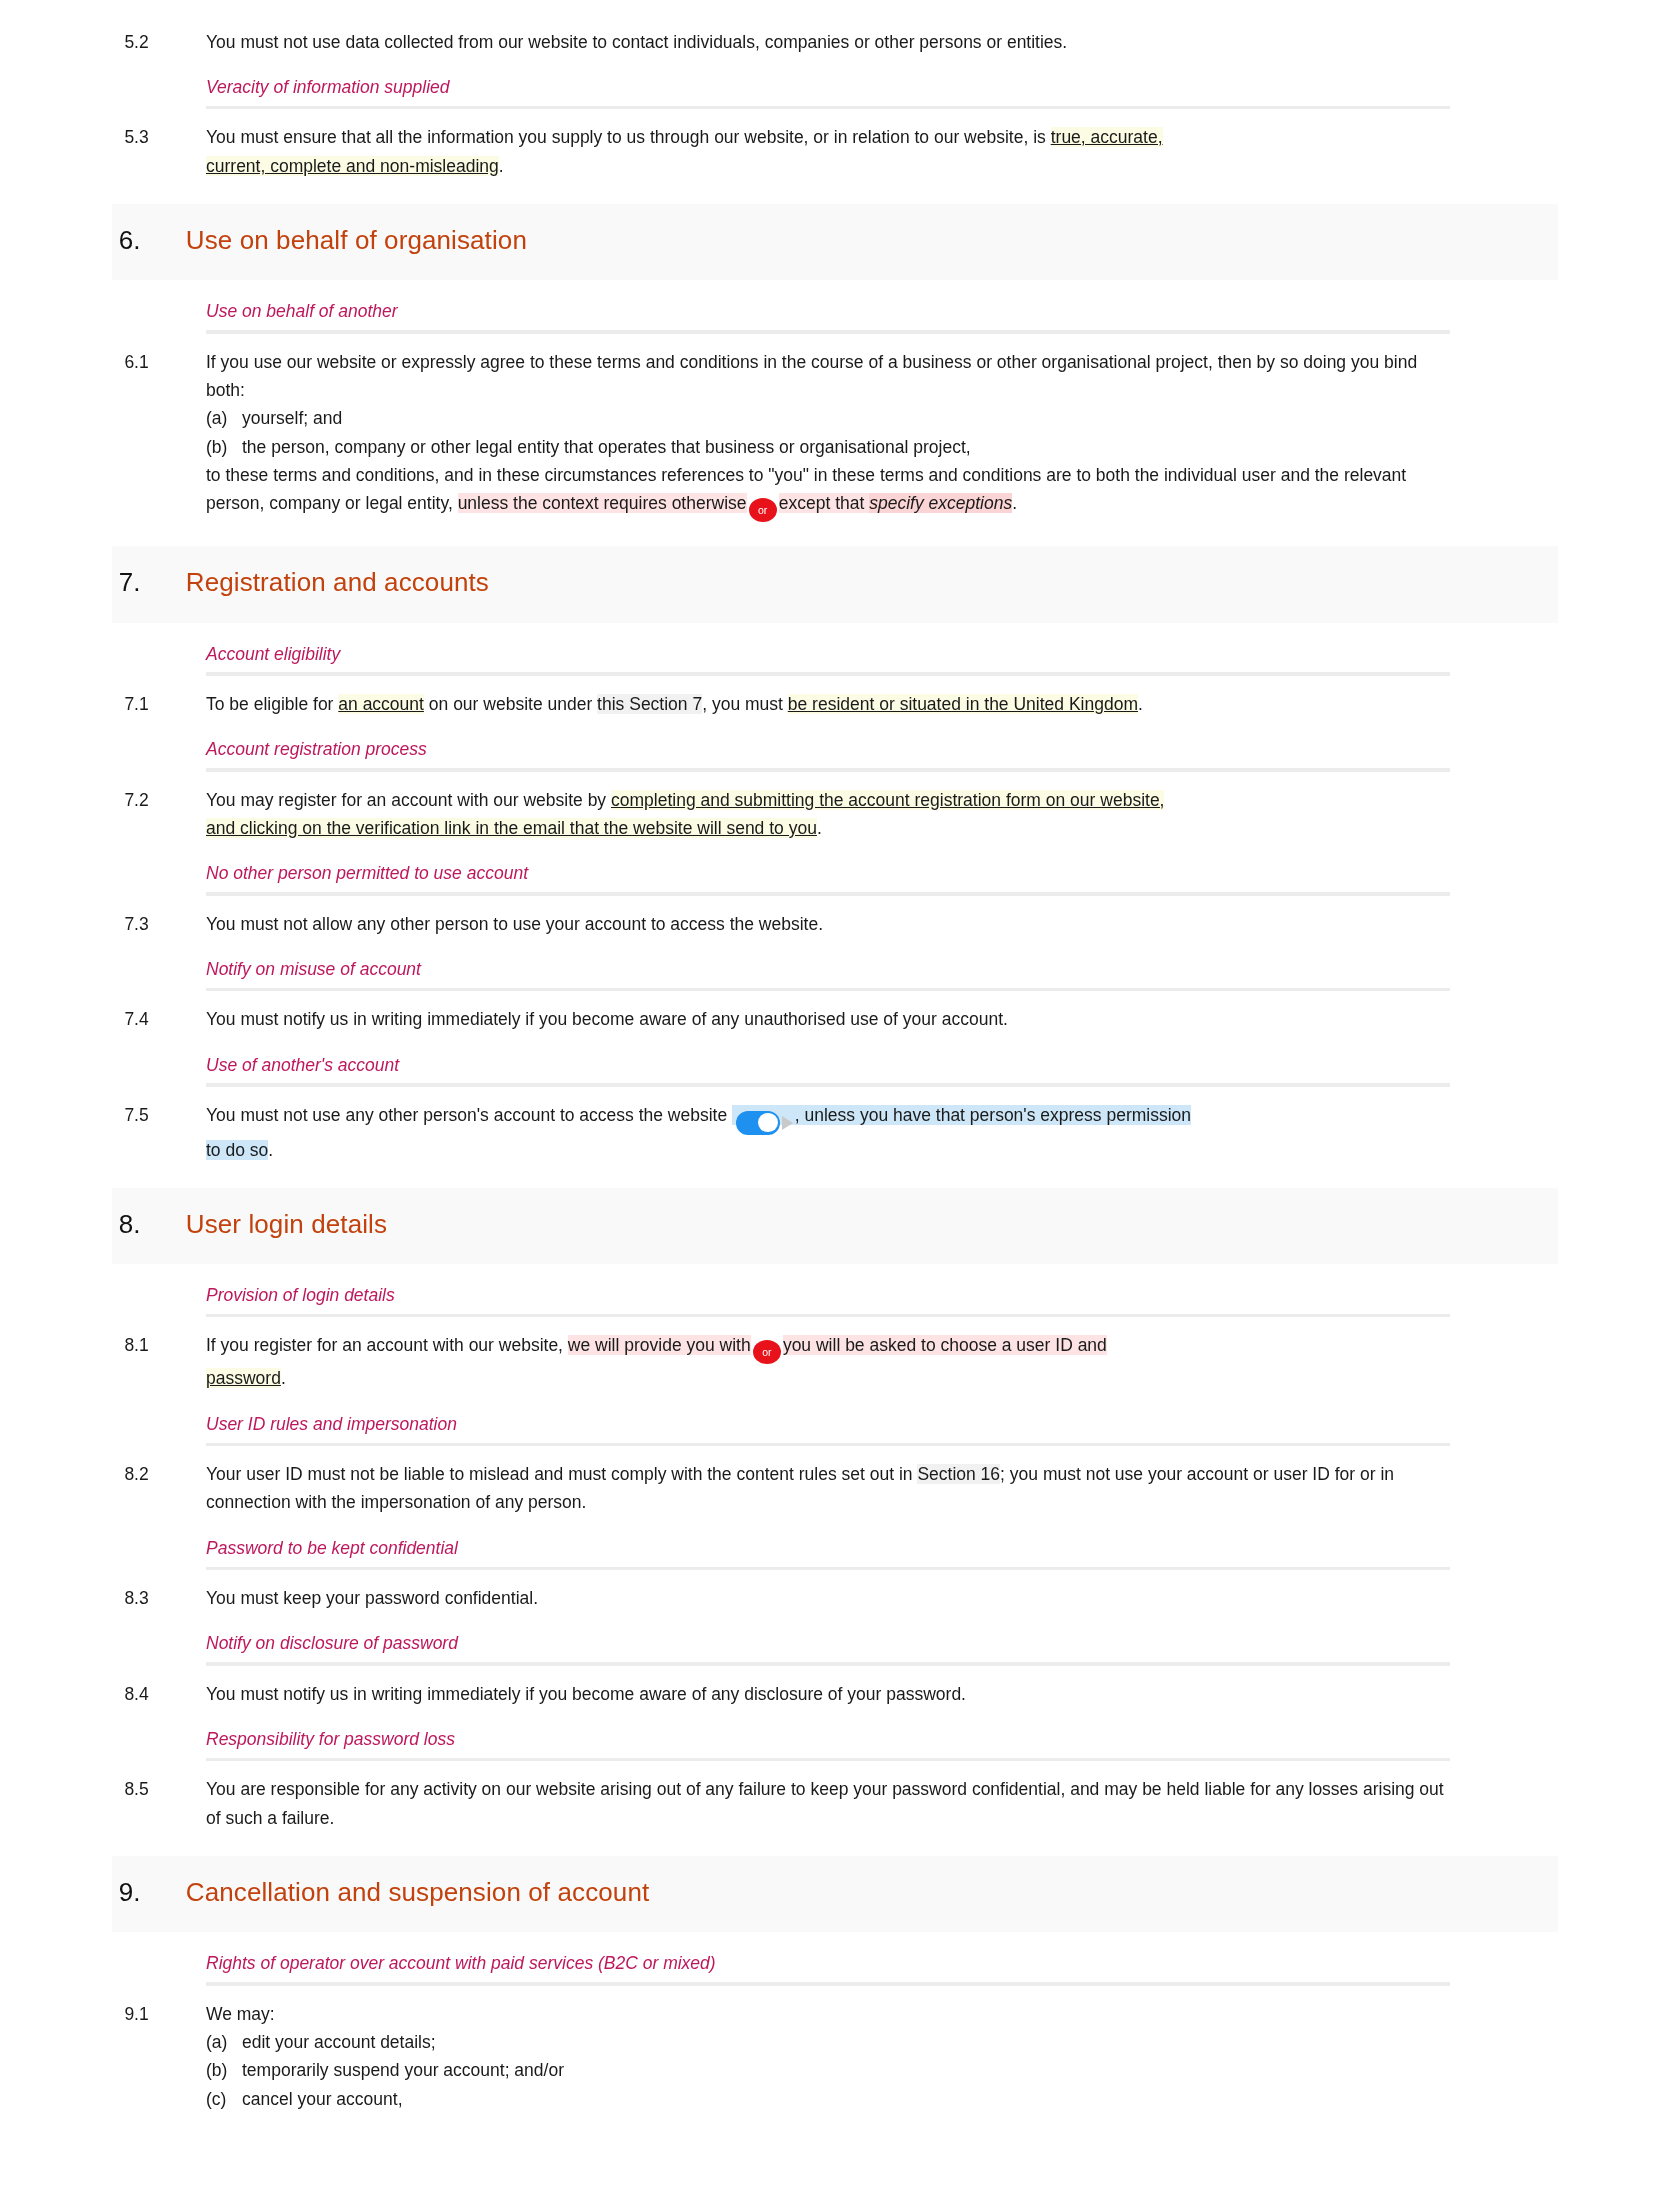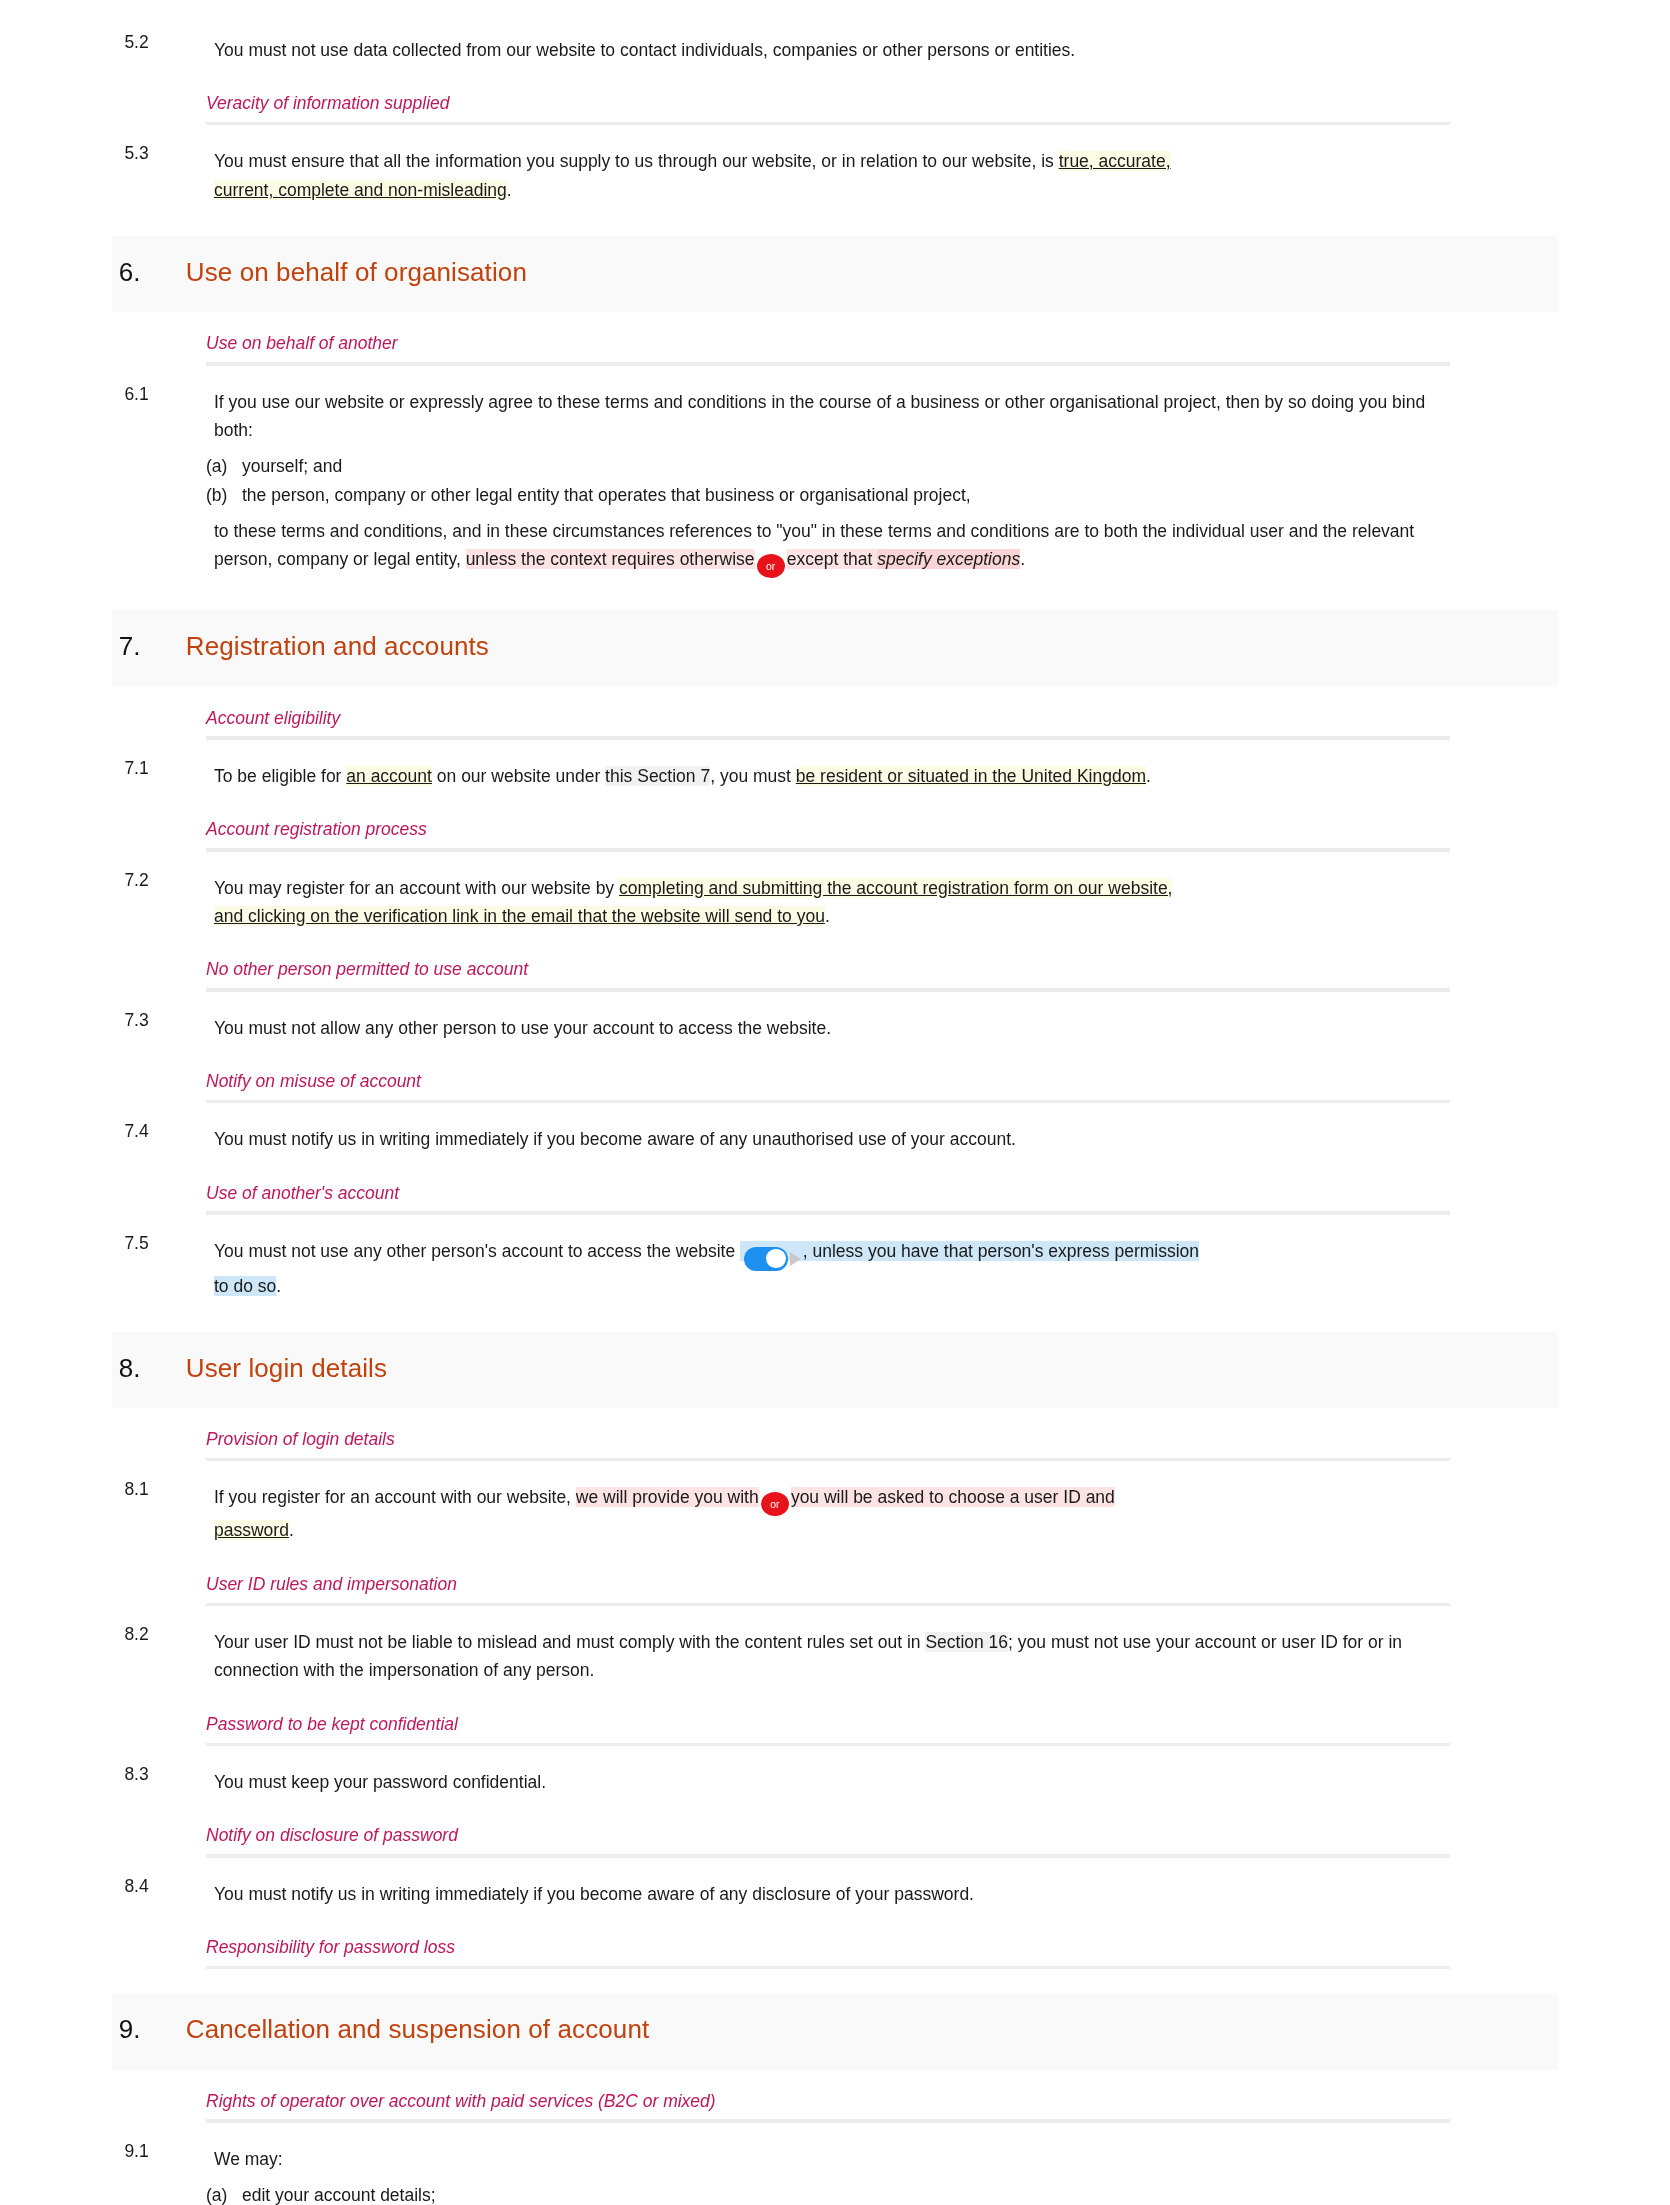--- a/index.html
+++ b/index.html
@@ -88,21 +88,21 @@
     box-sizing: border-box;
   }
   .clause .body {
     flex: 1 1 auto;
     font-size: 17.5px;
     line-height: 1.62;
     color: #1a1a1a;
     max-width: 1334px;
   }
   .clause .body p {
-    margin: 8px;
+    margin: 0;
   }
   .sublist {
     margin: 0;
     padding: 0;
     list-style: none;
   }
   .sublist li {
     display: flex;
     margin: 0;
   }
@@ -320,20 +320,26 @@
   <div class="clause">
     <div class="num">8.4</div>
     <div class="body">
       <p>You must notify us in writing immediately if you become aware of any disclosure of your password.</p>
     </div>
   </div>
 
   <div class="subhead">Responsibility for password loss</div>
   <div class="rule"></div>
 
+  <div class="clause">
+    <div class="num">8.5</div>
+    <div class="body">
+      <p>You are responsible for any activity on our website arising out of any failure to keep your password confidential, and may be held liable for any losses arising out of such a failure.</p>
+    </div>
+  </div>
 
   <div class="section-head">
     <span class="sec-num">9.</span>
     <span class="sec-title">Cancellation and suspension of account</span>
   </div>
 
   <div class="subhead">Rights of operator over account with paid services (B2C or mixed)</div>
   <div class="rule"></div>
 
   <div class="clause">

